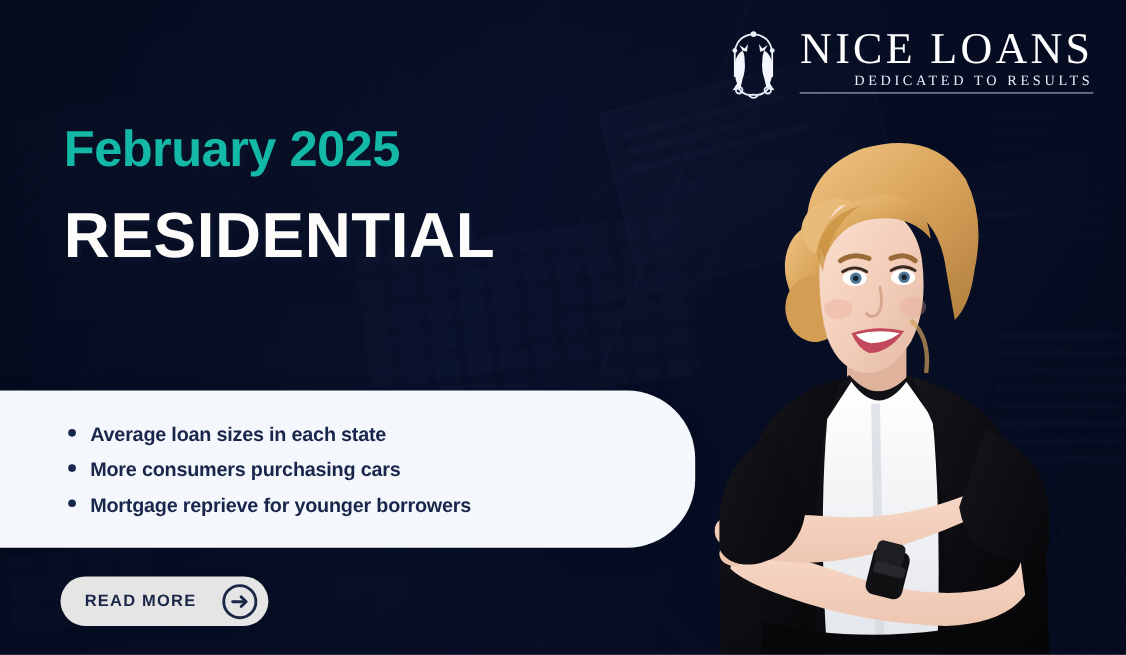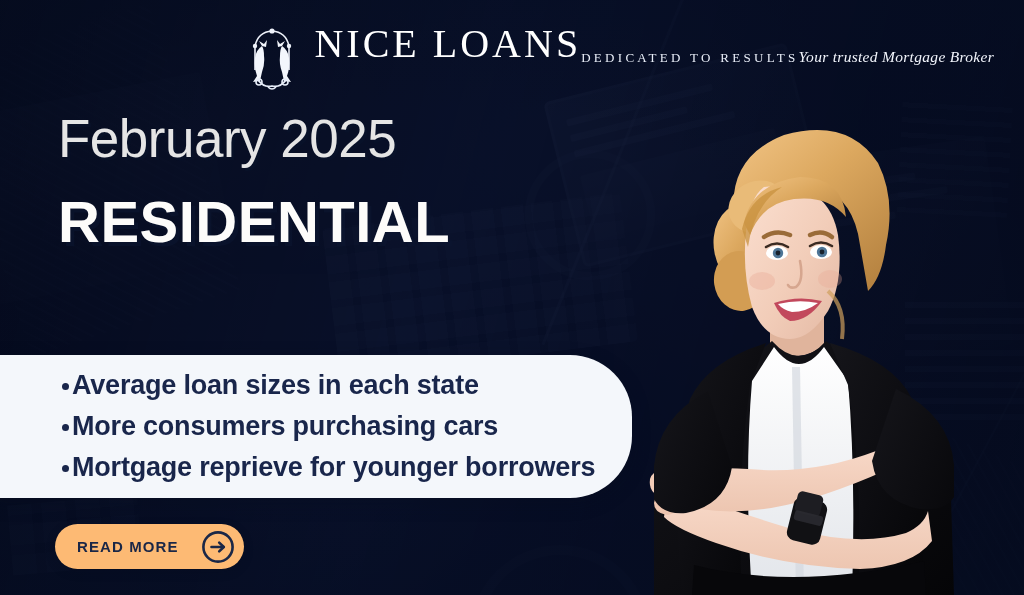--- a/index.html
+++ b/index.html
@@ -157,21 +157,21 @@
     background:radial-gradient(ellipse at 42% 48%, rgba(0,0,0,0) 40%, rgba(6,14,34,.55) 100%);
   }
 
   
   .logo{
     position:absolute; right:30px; top:24px;
     display:flex; align-items:flex-start; gap:8px;
     z-index:7;
   }
   .crest{ width:68px; height:66px; flex:0 0 auto; margin-top:2px;}
-  .logo-text{ display:flex; align-items:flex-end; line-height:1;}
+  .logo-text{ display:flex; flex-direction:column; align-items:flex-end; line-height:1;}
   .logo-name{
     font-family:"Liberation Serif","DejaVu Serif",serif;
     font-size:40px; letter-spacing:3px; color:#ffffff; font-weight:400;
     white-space:nowrap;
   }
   .logo-sub{
     font-family:"Liberation Serif","DejaVu Serif",serif;
     font-size:13px; letter-spacing:3.3px; color:#e9eef8;
     margin-top:2px; white-space:nowrap;
   }
@@ -182,21 +182,21 @@
     font-family:"Liberation Serif","DejaVu Serif",serif;
     font-style:italic; font-size:15.5px; color:#f2f5fc; letter-spacing:.3px;
     white-space:nowrap;
   }
 
   
   .headline{
     position:absolute; left:58px; top:112px; z-index:6;
   }
   .hl-month{
-    font-size:53px; font-weight:400; color:#e5e5e5;
+    font-size:46px; font-weight:700; color:#14b8a6;
     letter-spacing:-.5px; line-height:1.02;
     text-shadow:3px 3px 0 rgba(10,20,44,.55);
   }
   .hl-big{
     font-size:58px; font-weight:700; color:#fdfcfa;
     letter-spacing:.5px; line-height:1.12; margin-top:24px;
     text-shadow:4px 4px 0 rgba(12,22,48,.60);
   }
   .hl-big .l2{ display:block; margin-top:-4px; }
 
@@ -205,35 +205,35 @@
     position:absolute; left:-10px; top:355px; width:642px; height:143px;
     background:#f4f7fb;
     border-radius:0 62px 62px 0;
     box-shadow:0 5px 18px rgba(5,12,30,.30);
     z-index:6;
     display:flex; flex-direction:column; justify-content:center;
     padding:0 40px 0 72px;
   }
   .bullets ul{ margin:0; padding:0; list-style:none; }
   .bullets li{
-    display:flex; align-items:baseline; gap:3px;
-    font-size:27px; font-weight:700; color:#19264b;
+    display:flex; align-items:baseline; gap:13px;
+    font-size:18px; font-weight:700; color:#19264b;
     letter-spacing:-.2px; line-height:1.0; padding:7px 0;
     white-space:nowrap;
   }
   .dot{
     width:7px; height:7px; border-radius:50%;
     background:#19264b; flex:0 0 auto; transform:translateY(-4px);
   }
 
   
   .readmore{
     position:absolute; left:55px; top:524px;
     height:45px; padding:0 9px 0 22px;
-    background:#fdba74; border:none; border-radius:999px;
+    background:#e5e5e5; border:none; border-radius:999px;
     display:flex; align-items:center; gap:22px;
     cursor:pointer; z-index:6;
     box-shadow:0 3px 10px rgba(5,12,30,.32);
   }
   .readmore .label{
     font-size:15px; font-weight:700; color:#1a2747; letter-spacing:1.1px;
     font-family:"Liberation Sans","DejaVu Sans",sans-serif;
   }
   .arrow-circle{ width:34px; height:34px; flex:0 0 auto; }
 
@@ -405,21 +405,20 @@
 
       <path d="M20 54 Q26 62 34 60 Q42 62 48 54" stroke="#e7edf8" stroke-width="1.8" fill="none"></path>
       <circle cx="21" cy="56" r="3" fill="none" stroke="#e7edf8" stroke-width="1.6"></circle>
       <circle cx="47" cy="56" r="3" fill="none" stroke="#e7edf8" stroke-width="1.6"></circle>
       <path d="M30 61 Q34 65 38 61" stroke="#e7edf8" stroke-width="1.6" fill="none"></path>
     </svg>
     <div class="logo-text">
       <div class="logo-name">NICE LOANS</div>
       <div class="logo-sub">DEDICATED TO RESULTS</div>
       <div class="logo-rule"></div>
-      <div class="logo-tag">Your trusted Mortgage Broker</div>
     </div>
   </div>
 
   <div class="headline">
     <div class="hl-month">February 2025</div>
     <div class="hl-big">
       <span>RESIDENTIAL</span>
     </div>
   </div>
 

